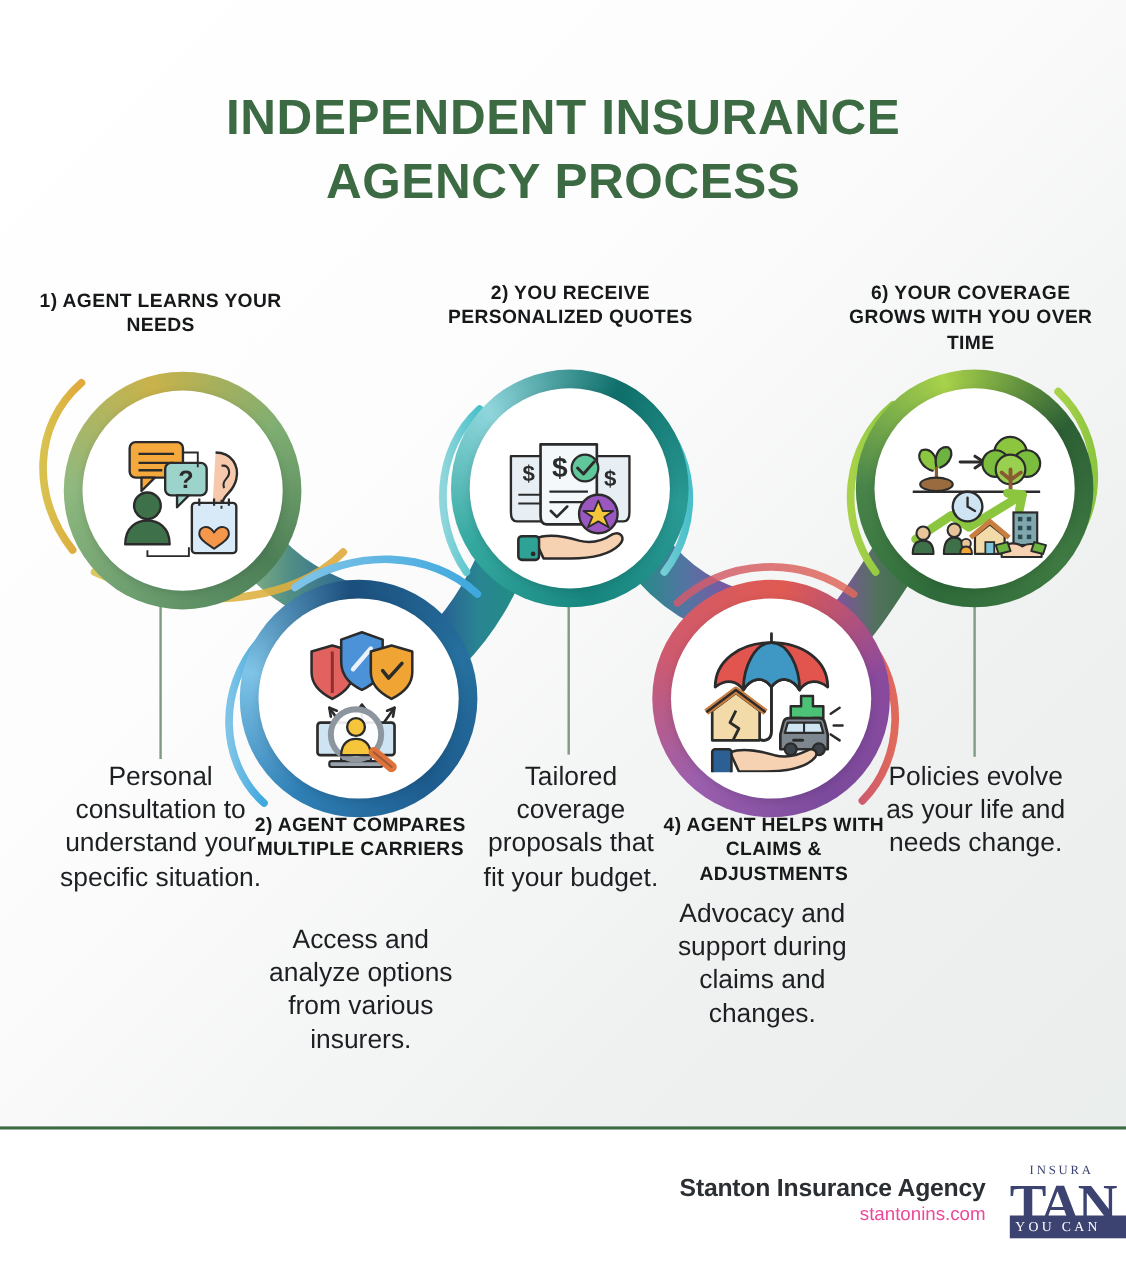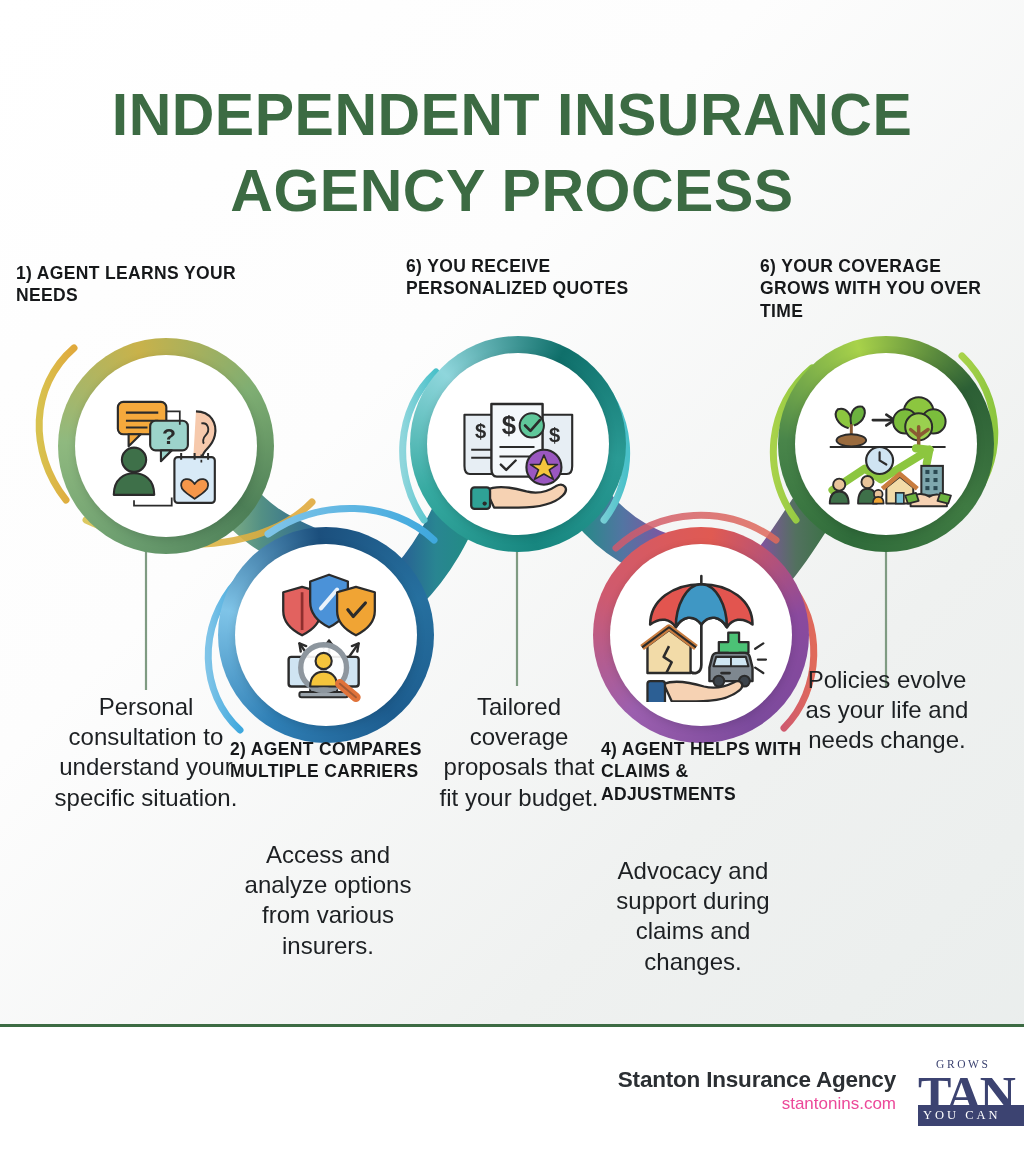--- a/index.html
+++ b/index.html
@@ -15,21 +15,21 @@
     background: linear-gradient(135deg, #ffffff 0%, #fdfdfd 35%, #eff1f0 70%, #e9edec 100%);
   }
 
   
   .title {
     position: absolute;
     top: 78px; left: 0; width: 1024px;
     text-align: center;
     color: #3c6b43;
     font-weight: bold;
-    font-size: 59px;
+    font-size: 45px;
     line-height: 1.28;
     letter-spacing: 0.5px;
   }
 
   
   #art { position: absolute; top: 0; left: 0; width: 1024px; height: 1024px; }
 
   
   .node {
     position: absolute;
@@ -58,20 +58,21 @@
 
   .n1 .ring::before { background: conic-gradient(from 200deg, #6a9c6e, #8fb97f, #c9b24a, #7fae73, #4d7f57, #6a9c6e); }
   .n2 .ring::before { background: conic-gradient(from 140deg, #1d5c8e, #2f7fb5, #7fc4e8, #1b4f7d, #26709f, #1d5c8e); }
   .n3 .ring::before { background: conic-gradient(from 170deg, #17867f, #35a9a0, #8fd6dc, #0f6f6a, #2a9a94, #17867f); }
   .n4 .ring::before { background: conic-gradient(from 150deg, #7b4a9c, #9b5fae, #cf5a6e, #e05a52, #8a4a9e, #7b4a9c); }
   .n5 .ring::before { background: conic-gradient(from 200deg, #2f6b3a, #49854a, #a8d24a, #2c5f35, #3f7a42, #2f6b3a); }
 
   
   .step-head {
     position: absolute;
+    text-align: center;
     color: #16181a;
     font-weight: bold;
     font-size: 17.5px;
     line-height: 1.28;
     letter-spacing: 0.35px;
   }
   .step-desc {
     position: absolute;
     text-align: center;
     color: #1d2023;
@@ -296,21 +297,21 @@
 
         <circle cx="69" cy="67" r="13" fill="#9a57c0" stroke="#2b2b2b" stroke-width="1.6"></circle>
         <path d="M69,58 L72,65 L79,65 L73,69 L76,76 L69,72 L62,76 L65,69 L59,65 L66,65 Z" fill="#f5c53c" stroke="#2b2b2b" stroke-width="1.2" stroke-linejoin="round"></path>
 
         <path d="M26,84 C34,80 46,82 56,85 C64,87 72,85 78,81 C84,78 88,83 83,88 C76,95 62,97 50,97 L32,97 Z" fill="#f6d2b3" stroke="#2b2b2b" stroke-width="1.7" stroke-linejoin="round"></path>
         <rect x="15" y="82" width="14" height="16" rx="2.5" fill="#2fa296" stroke="#2b2b2b" stroke-width="1.7"></rect>
         <circle cx="25" cy="94" r="1.6" fill="#2b2b2b"></circle>
       </svg>
     </div>
   </div>
-  <div class="step-head" style="left:406px; top:255px; width:225px;">6) YOU RECEIVE PERSONALIZED QUOTES</div>
+  <div class="step-head" style="left:406px; top:255px; width:225px;">2) YOU RECEIVE PERSONALIZED QUOTES</div>
   <div class="step-desc" style="left:434px; top:692px; width:170px;">Tailored coverage proposals that fit your budget.</div>
 
   <div class="node n4" style="left:593px; top:527px;">
     <div class="ring"></div>
     <div class="core">
       <svg viewBox="0 0 100 100">
 
         <path d="M12,42 C12,24 29,12 50,12 C71,12 88,24 88,42 C80,36 73,38 69,44 C64,36 56,34 50,42 C44,34 36,36 31,44 C27,38 20,36 12,42 Z" fill="#e2554f" stroke="#2b2b2b" stroke-width="1.9" stroke-linejoin="round"></path>
         <path d="M31,44 C36,36 44,34 50,42 C56,34 64,36 69,44 C69,28 61,12 50,12 C39,12 31,28 31,44 Z" fill="#3f97c4" stroke="#2b2b2b" stroke-width="1.9" stroke-linejoin="round"></path>
         <line x1="50" y1="6" x2="50" y2="12" stroke="#2b2b2b" stroke-width="1.9" stroke-linecap="round"></line>
@@ -330,21 +331,21 @@
         <circle cx="82" cy="84" r="4" fill="#3c434a" stroke="#2b2b2b" stroke-width="1.5"></circle>
         <line x1="65" y1="78" x2="71" y2="78" stroke="#2b2b2b" stroke-width="2" stroke-linecap="round"></line>
         <path d="M90,60 L96,56 M92,68 L98,68 M90,74 L96,78" stroke="#2b2b2b" stroke-width="1.7" stroke-linecap="round"></path>
 
         <path d="M22,86 C30,83 42,85 52,88 C60,90 68,88 74,85 C79,82 83,87 78,91 C71,97 58,99 46,99 L28,99 Z" fill="#f6d2b3" stroke="#2b2b2b" stroke-width="1.7" stroke-linejoin="round"></path>
         <rect x="10" y="84" width="13" height="17" rx="2" fill="#2c5f94" stroke="#2b2b2b" stroke-width="1.7"></rect>
       </svg>
     </div>
   </div>
   <div class="step-head" style="left:590px; top:738px; width:205px;margin-left:11px;">4) AGENT HELPS WITH CLAIMS &amp; ADJUSTMENTS</div>
-  <div class="step-desc" style="left:608px; top:856px; width:170px;">Advocacy and support during claims and changes.</div>
+  <div class="step-desc" style="left:608px; top:816px; width:170px;">Advocacy and support during claims and changes.</div>
 
   <div class="node n5" style="left:778px; top:336px;">
     <div class="ring"></div>
     <div class="core">
       <svg viewBox="0 0 100 100">
 
         <path d="M22,38 C14,36 10,28 14,24 C20,22 25,28 24,36" fill="#8cc63f" stroke="#2b2b2b" stroke-width="1.5" stroke-linejoin="round"></path>
         <path d="M26,36 C34,33 36,25 32,22 C26,21 22,27 24,36" fill="#6cb33f" stroke="#2b2b2b" stroke-width="1.5" stroke-linejoin="round"></path>
         <path d="M24,36 L24,46" stroke="#8a5a33" stroke-width="2.2" stroke-linecap="round"></path>
         <ellipse cx="24" cy="47" rx="11" ry="4.5" fill="#9a6b3e" stroke="#2b2b2b" stroke-width="1.4"></ellipse>
@@ -387,28 +388,28 @@
             <rect x="85" y="81" width="3" height="3"></rect>
         </g>
 
         <path d="M68,90 C72,86 78,86 82,89 C86,86 92,87 95,91 L95,96 L68,96 Z" fill="#f6d2b3" stroke="#2b2b2b" stroke-width="1.4" stroke-linejoin="round"></path>
         <path d="M64,88 L72,86 L74,92 L66,94 Z" fill="#6cb33f" stroke="#2b2b2b" stroke-width="1.3" stroke-linejoin="round"></path>
         <path d="M90,86 L98,88 L96,94 L88,92 Z" fill="#6cb33f" stroke="#2b2b2b" stroke-width="1.3" stroke-linejoin="round"></path>
       </svg>
     </div>
   </div>
   <div class="step-head" style="left:760px; top:255px; width:245px;">6) YOUR COVERAGE GROWS WITH YOU OVER TIME</div>
-  <div class="step-desc" style="left:792px; top:665px; width:190px;">Policies evolve as your life and needs change.</div>
+  <div class="step-desc" style="left:792px; top:692px; width:190px;">Policies evolve as your life and needs change.</div>
 
   <div class="divider"></div>
   <div class="footer">
     <div class="brand">
       <div class="brand-name">Stanton Insurance Agency</div>
       <div class="brand-url">stantonins.com</div>
     </div>
     <div class="logo">
-      <div class="logo-insura">GROWS</div>
+      <div class="logo-insura">INSURA</div>
       <div class="logo-big">TAN</div>
       <div class="logo-bar">YOU CAN</div>
     </div>
   </div>
 
 </div>
 
 </body></html>

